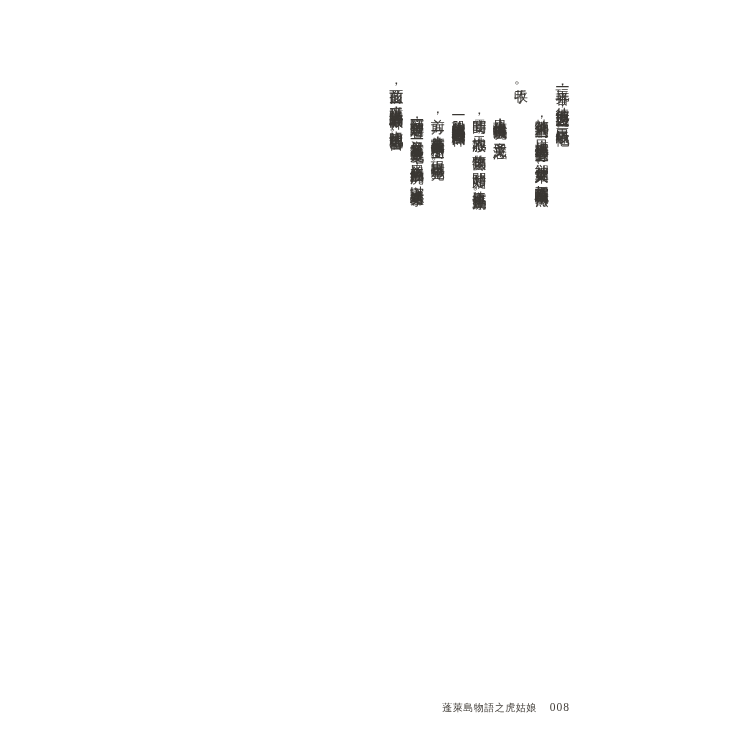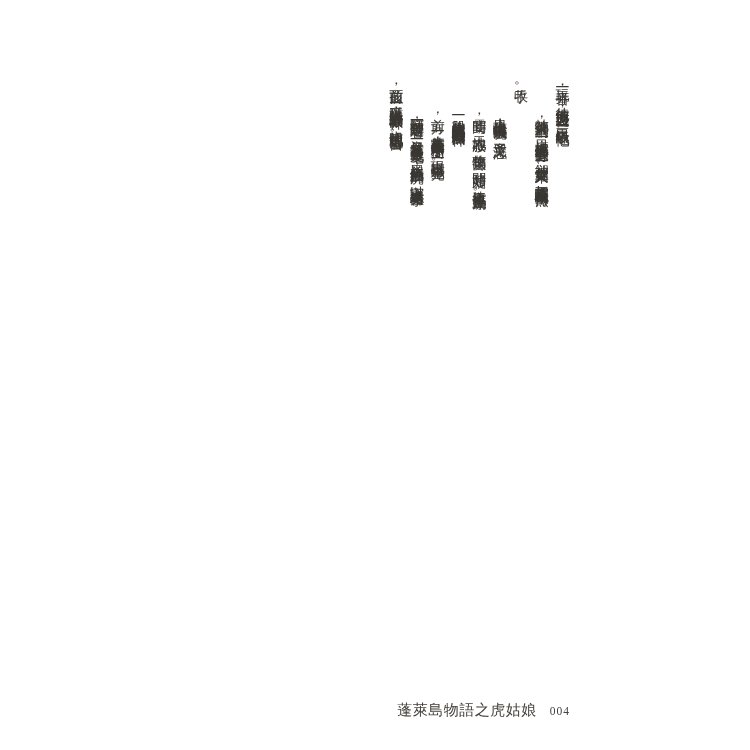--- a/index.html
+++ b/index.html
@@ -42,21 +42,21 @@
   .footer {
     position: absolute;
     top: 701px;
     right: 180px;
     display: flex;
     align-items: baseline;
     gap: 13px;
     color: #45413c;
   }
   .footer .book-title {
-    font-size: 15px;
+    font-size: 10px;
     letter-spacing: 0.5px;
     margin-left: 38px;
   }
   .footer .folio {
     font-size: 11.5px;
     letter-spacing: 1px;
     font-variant-numeric: oldstyle-nums;
   }
 </style>
 </head>
@@ -72,16 +72,16 @@
       <div class="text-col indent">小男孩也嚇得魂飛魄散，竟忘了哭泣。</div>
       <div class="text-col indent">霎時間，天地寂靜，萬物無聲，時間如凝，連空氣也停止流動。</div>
       <div class="text-col indent">一股強大的壓迫感逼得魔神阿蓋倏然回神。</div>
       <div class="text-col indent">前方，一座枝葉參天的百年茄冬樹下，出現一團炫目金光。</div>
       <div class="text-col indent">魔神阿蓋定睛一看，竟然是一隻有著淡金色皮毛、黑褐色條紋的巨虎，以守護者之姿站在小男</div>
       <div class="text-col">孩前面，以一種王者降臨的驕傲眼神，虎視眈眈地望著自己。</div>
     </div>
 
   <div class="footer">
     <span class="book-title">蓬萊島物語之虎姑娘</span>
-    <span class="folio">004</span>
+    <span class="folio">008</span>
   </div>
 
 </div>
 
 </body></html>

